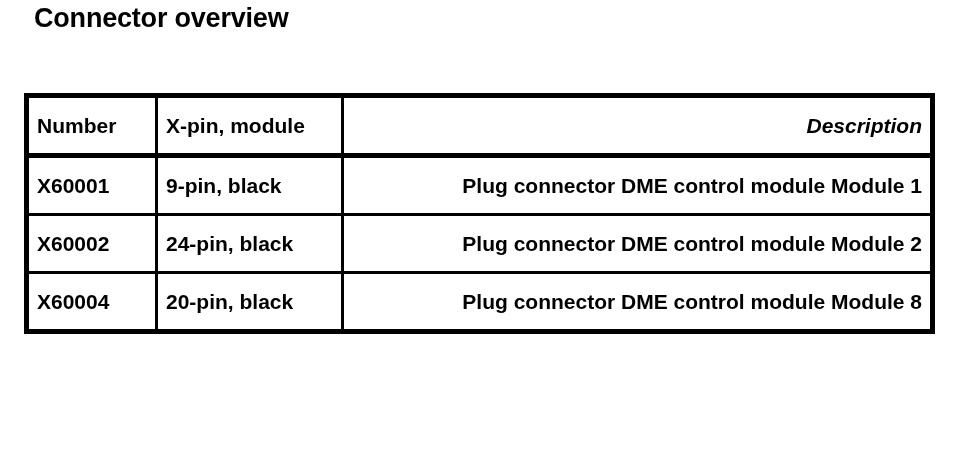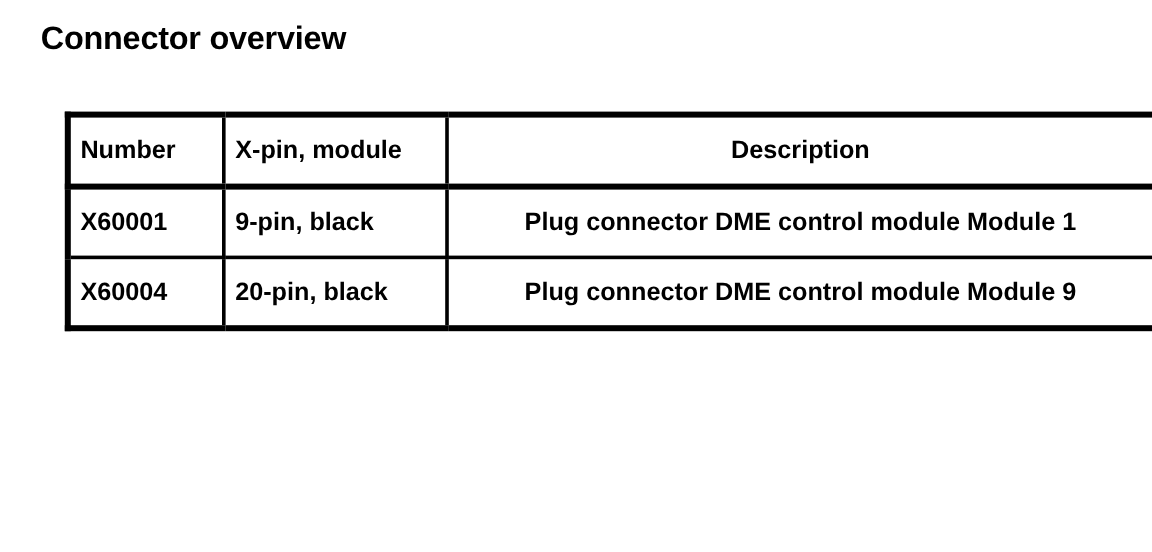--- a/index.html
+++ b/index.html
@@ -12,34 +12,33 @@
     background: #ffffff;
     font-family: "Liberation Sans", sans-serif;
     color: #000000;
     overflow: hidden;
     position: relative;
   }
 
   #page-title {
     position: absolute;
     left: 34px;
-    top: 15px;
+    top: 1px;
     font-size: 27px;
     font-weight: bold;
     letter-spacing: -0.2px;
     line-height: 34px;
     white-space: nowrap;
   }
 
   #connector-table-wrap {
     position: absolute;
     left: 24px;
     top: 93px;
     width: 906px;
-    margin-left: 30px;
   }
 
   table.connector-table {
     border-collapse: collapse;
     table-layout: fixed;
     width: 906px;
     background: #ffffff;
   }
 
   table.connector-table col.col-number { width: 130px; }
@@ -71,25 +70,26 @@
     border-left-width: 5px;
   }
   table.connector-table tr > *:last-child {
     border-right-width: 5px;
   }
 
   table.connector-table thead th {
     font-weight: bold;
   }
   table.connector-table thead th.th-desc {
-    text-align: center;
+    text-align: right;
+    font-style: italic;
   }
 
   table.connector-table tbody td.cell-desc {
-    text-align: center;
+    text-align: right;
   }
 </style>
 </head>
 <body>
 
 <div id="page-title">Connector overview</div>
 
 <div id="connector-table-wrap">
   <table class="connector-table">
     <colgroup>
@@ -104,19 +104,24 @@
         <th class="th-desc">Description</th>
       </tr>
     </thead>
     <tbody>
       <tr>
         <td class="cell-number">X60001</td>
         <td class="cell-xpin">9-pin, black</td>
         <td class="cell-desc">Plug connector DME control module Module 1</td>
       </tr>
       <tr>
+        <td class="cell-number">X60002</td>
+        <td class="cell-xpin">24-pin, black</td>
+        <td class="cell-desc">Plug connector DME control module Module 2</td>
+      </tr>
+      <tr>
         <td class="cell-number">X60004</td>
         <td class="cell-xpin">20-pin, black</td>
-        <td class="cell-desc">Plug connector DME control module Module 9</td>
+        <td class="cell-desc">Plug connector DME control module Module 8</td>
       </tr>
     </tbody>
   </table>
 </div>
 
 </body></html>

